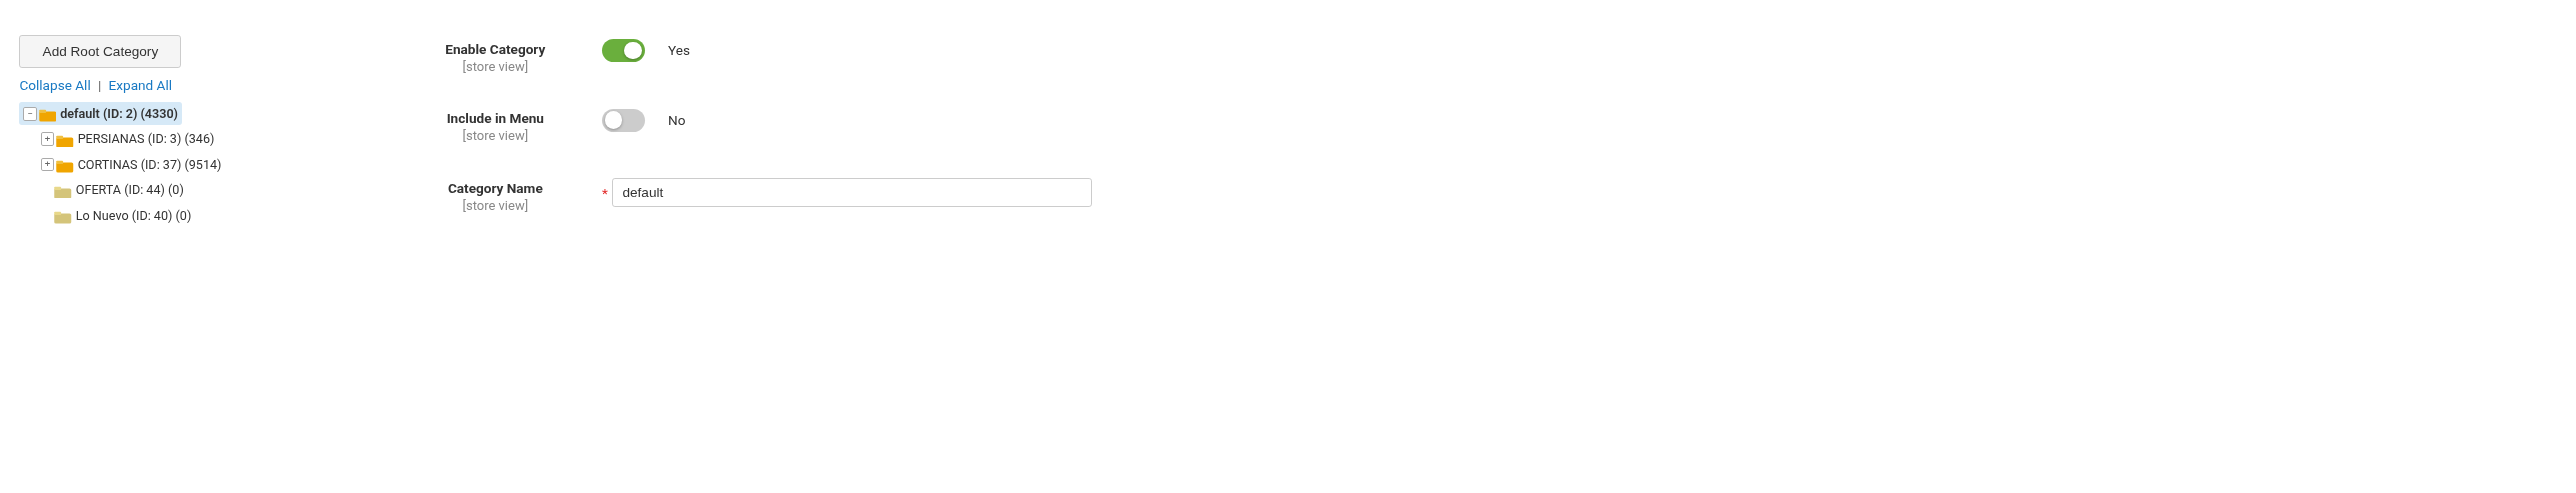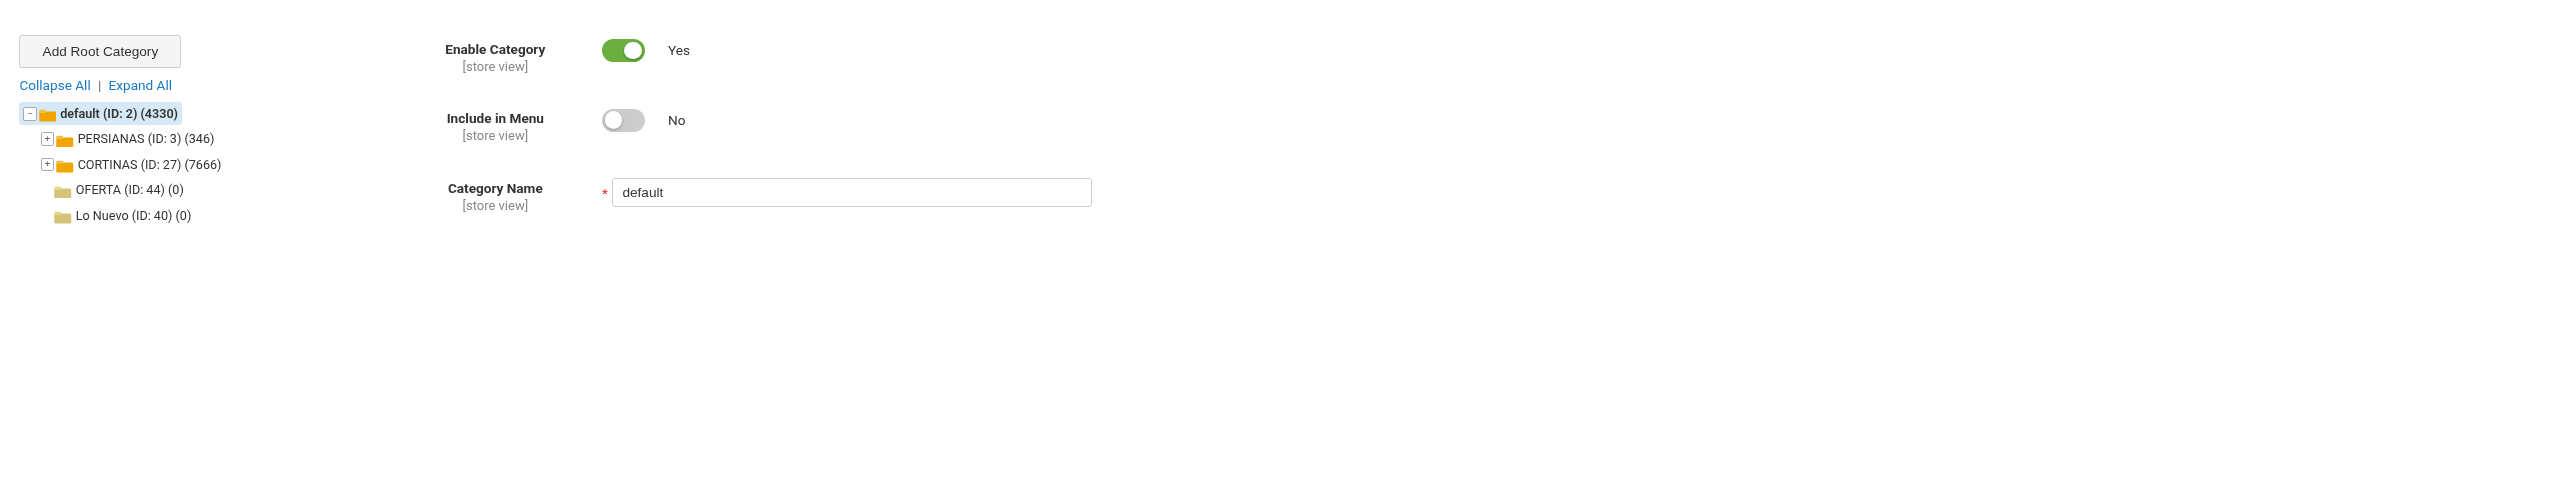--- a/index.html
+++ b/index.html
@@ -247,21 +247,21 @@
 
         <div class="tree-item">
           <div class="tree-item-content">
             <span class="tree-toggle">+</span>
             <span class="folder-icon">
               <svg viewBox="0 0 20 16" xmlns="http://www.w3.org/2000/svg">
                 <rect x="0" y="4" width="20" height="12" rx="2" fill="#f0a500"></rect>
                 <rect x="0" y="2" width="8" height="4" rx="1" fill="#f0c040"></rect>
               </svg>
             </span>
-            <span class="tree-label">CORTINAS (ID: 27) (7666)</span>
+            <span class="tree-label">CORTINAS (ID: 37) (9514)</span>
           </div>
         </div>
 
         <div class="tree-item">
           <div class="tree-item-content">
             <span class="tree-spacer"></span>
             <span class="folder-icon">
               <svg viewBox="0 0 20 16" xmlns="http://www.w3.org/2000/svg">
                 <rect x="0" y="4" width="20" height="12" rx="2" fill="#d4c47a"></rect>
                 <rect x="0" y="2" width="8" height="4" rx="1" fill="#e8d88a"></rect>

